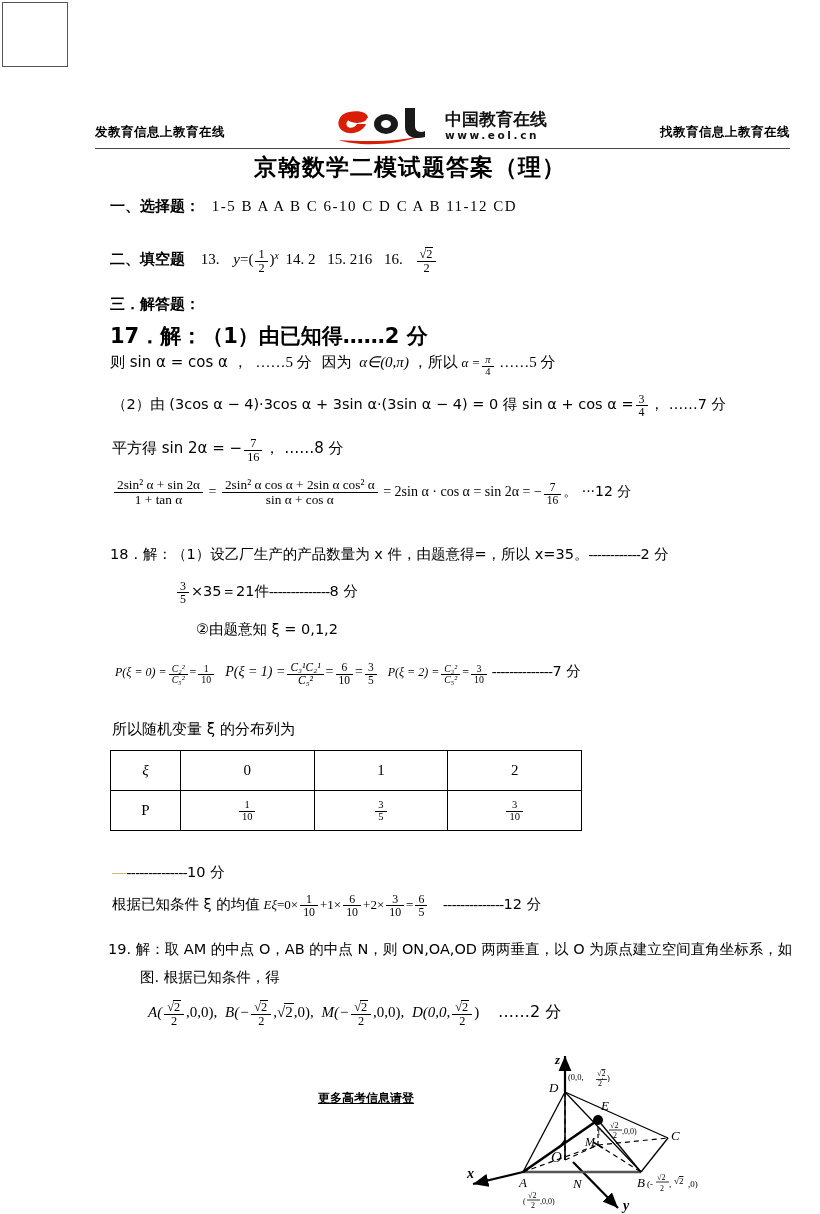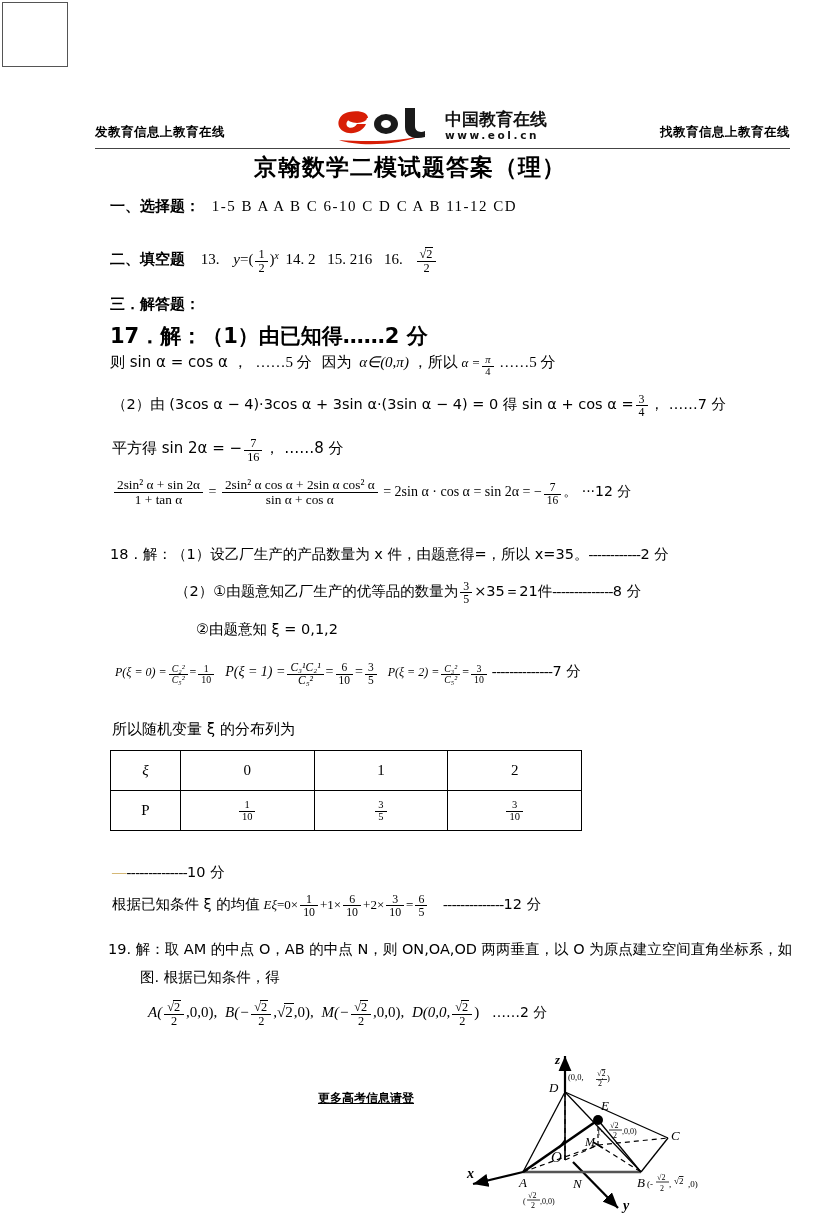--- a/index.html
+++ b/index.html
@@ -155,21 +155,21 @@
     <span>=</span>
     <span class="frac"><span class="num" style="font-size:.95em">2sin² α cos α + 2sin α cos² α</span><span class="den" style="font-size:.95em">sin α + cos α</span></span>
     <span>= 2sin α · cos α = sin 2α = −</span><span class="frac"><span class="num">7</span><span class="den">16</span></span><span class="cjkn">。 ···12 分</span>
   </div>
 
   <div class="ln" style="left:110px; top:545px; font-size:14.5px;">
     <span class="cjkn">18．解：（1）设乙厂生产的产品数量为 x 件，由题意得=，所以 x=35。</span><span class="dash">------------</span><span class="cjkn">2 分</span>
   </div>
 
   <div class="ln" style="left:175px; top:580px; font-size:14.5px;">
-    <span class="cjkn">（2）①由题意知乙厂生产的优等品的数量为</span><span class="frac"><span class="num">3</span><span class="den">5</span></span><span class="cjkn">×35＝21件</span><span class="dash">--------------</span><span class="cjkn">8 分</span>
+    <span class="frac"><span class="num">3</span><span class="den">5</span></span><span class="cjkn">×35＝21件</span><span class="dash">--------------</span><span class="cjkn">8 分</span>
   </div>
 
   <div class="ln cjkn" style="left:196px; top:620px; font-size:14.5px;">②由题意知 ξ = 0,1,2</div>
 
   <div class="ln" style="left:115px; top:662px; font-size:12px;">
     <span><span class="mi">P(ξ = 0) =</span></span><span class="frac"><span class="num mi">C₂²</span><span class="den mi">C₅²</span></span><span>=</span><span class="frac"><span class="num">1</span><span class="den">10</span></span>
     <span style="font-size:14px; margin-left:6px;"><span class="mi">P(ξ = 1) =</span></span><span class="frac" style="font-size:14px"><span class="num mi">C₃¹C₂¹</span><span class="den mi">C₅²</span></span><span style="font-size:14px">=</span><span class="frac" style="font-size:14px"><span class="num">6</span><span class="den">10</span></span><span style="font-size:14px">=</span><span class="frac" style="font-size:14px"><span class="num">3</span><span class="den">5</span></span>
     <span style="margin-left:6px;"><span class="mi">P(ξ = 2) =</span></span><span class="frac"><span class="num mi">C₃²</span><span class="den mi">C₅²</span></span><span>=</span><span class="frac"><span class="num">3</span><span class="den">10</span></span>
     <span class="dash" style="font-size:14.5px;">--------------</span><span class="cjkn" style="font-size:14.5px;">7 分</span>
   </div>
@@ -210,21 +210,21 @@
   </div>
 
   <div class="ln cjkn" style="left:108px; top:940px; font-size:14.5px;">19. 解：取 AM 的中点 O，AB 的中点 N，则 ON,OA,OD 两两垂直，以 O 为原点建立空间直角坐标系，如</div>
   <div class="ln cjkn" style="left:140px; top:968px; font-size:14.5px;">图. 根据已知条件，得</div>
 
   <div class="ln" style="left:148px; top:1000px; font-size:15px;">
     <span class="mi">A(</span><span class="frac"><span class="num"><span class="sq">√<span class="bar">2</span></span></span><span class="den">2</span></span><span>,0,0),</span>
     <span class="mi" style="margin-left:4px;">B(−</span><span class="frac"><span class="num"><span class="sq">√<span class="bar">2</span></span></span><span class="den">2</span></span><span>,</span><span class="sq">√<span class="bar">2</span></span><span>,0),</span>
     <span class="mi" style="margin-left:4px;">M(−</span><span class="frac"><span class="num"><span class="sq">√<span class="bar">2</span></span></span><span class="den">2</span></span><span>,0,0),</span>
     <span class="mi" style="margin-left:4px;">D(0,0,</span><span class="frac"><span class="num"><span class="sq">√<span class="bar">2</span></span></span><span class="den">2</span></span><span>)</span>
-    <span class="cjkn" style="margin-left:9px; font-size:14px;">……2 分</span>
+    <span class="cjkn" style="margin-left:15px; font-size:16px;">……2 分</span>
   </div>
 
 
   <div class="ln cjk" style="left:318px; top:1090px; font-size:12px;text-decoration:underline;">更多高考信息请登</div>
 
   <div class="diagram">
     <svg width="365" height="164" viewBox="0 0 365 164" xmlns="http://www.w3.org/2000/svg">
       <defs>
         <marker id="ah" markerWidth="9" markerHeight="9" refX="7" refY="3" orient="auto">
           <path d="M0,0 L7,3 L0,6 z" fill="#000"></path>

